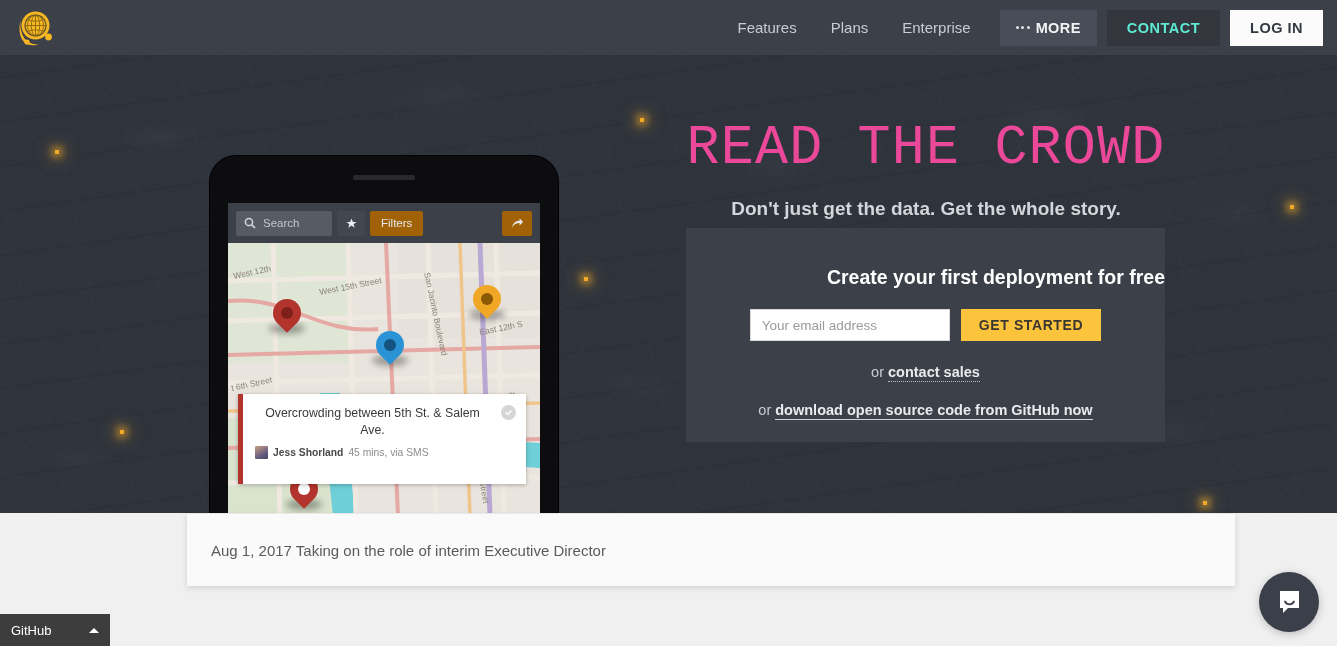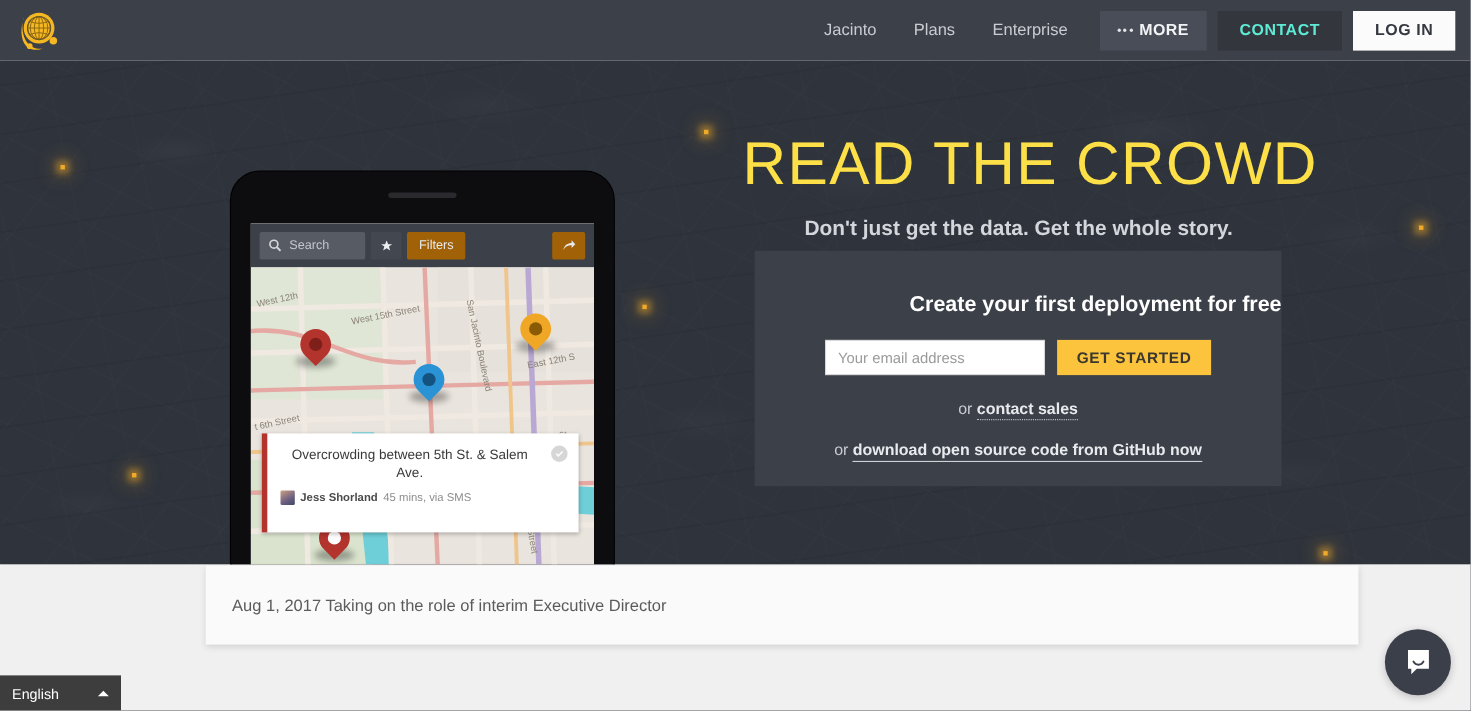--- a/index.html
+++ b/index.html
@@ -139,22 +139,22 @@
   .rc-sub { font-size:10.3px; color:#8d8d8d; }
   .rc-check {
     position:absolute; right:10px; top:11px; width:15px; height:15px;
     border-radius:50%; background:#d6d6d6;
     display:flex; align-items:center; justify-content:center;
   }
 
   
   .hero-copy { position:absolute; left:675px; top:0; width:502px; text-align:center; }
   .hero-title {
-    font-size:55px; font-weight:300; color:#fde047;
-    letter-spacing:1.2px; line-height:1; margin-top:66px; white-space:nowrap;
+    font-size:55px; font-weight:300; color:#ec4899;
+    letter-spacing:1.2px; line-height:1; margin-top:66px; white-space:nowrap;font-family:Liberation Mono, monospace;
   }
   .hero-sub { font-size:19px; font-weight:bold; color:#d3d6da; margin-top:22px; }
 
   .signup {
     position:absolute; left:686px; top:228px; width:479px; height:214px;
     background:#3c4049; text-align:center;
   }
   .signup-title { color:#ffffff; font-size:19.5px; font-weight:bold; margin-top:38px;text-align:right; }
   .signup-row { display:flex; justify-content:center; margin-top:20px; gap:11px; }
   .email-input {
@@ -225,21 +225,21 @@
           <path d="M12.6 25.6 Q21.5 22 30.4 25.6"></path>
           <line x1="21.5" y1="9.3" x2="21.5" y2="29.7"></line>
         </g>
         <circle cx="34.5" cy="31" r="3.4" fill="#f5b722"></circle>
         <circle cx="13" cy="36" r="2.6" fill="#f5b722"></circle>
       </svg>
     </span>
   </div>
 
   <nav class="nav">
-    <span class="nav-link">Jacinto</span>
+    <span class="nav-link">Features</span>
     <span class="nav-link">Plans</span>
     <span class="nav-link">Enterprise</span>
 
     <button class="btn-more">
       <span class="dots">
           <i></i>
           <i></i>
           <i></i>
         </span>
       <span>MORE</span>
@@ -384,21 +384,21 @@
       <span>or </span><span class="link-solid">download open source code from GitHub now</span>
     </div>
   </div>
 </div>
 
 <div class="news-card">
   <span class="news-text">Aug 1, 2017 Taking on the role of interim Executive Director</span>
 </div>
 
 <div class="lang">
-  <span class="lang-label">English</span>
+  <span class="lang-label">GitHub</span>
   <span class="caret-up"></span>
 </div>
 
 <div class="chat">
   <svg width="27" height="27" viewBox="0 0 27 27">
     <path d="M4 2 H23 V19 H12 L7 24 V19 H4 Z" fill="#ffffff"></path>
     <path d="M9 12.5 C11 16.2 16 16.2 18 12.5" fill="none" stroke="#3a3f49" stroke-width="1.8" stroke-linecap="round"></path>
   </svg>
 </div>
 

